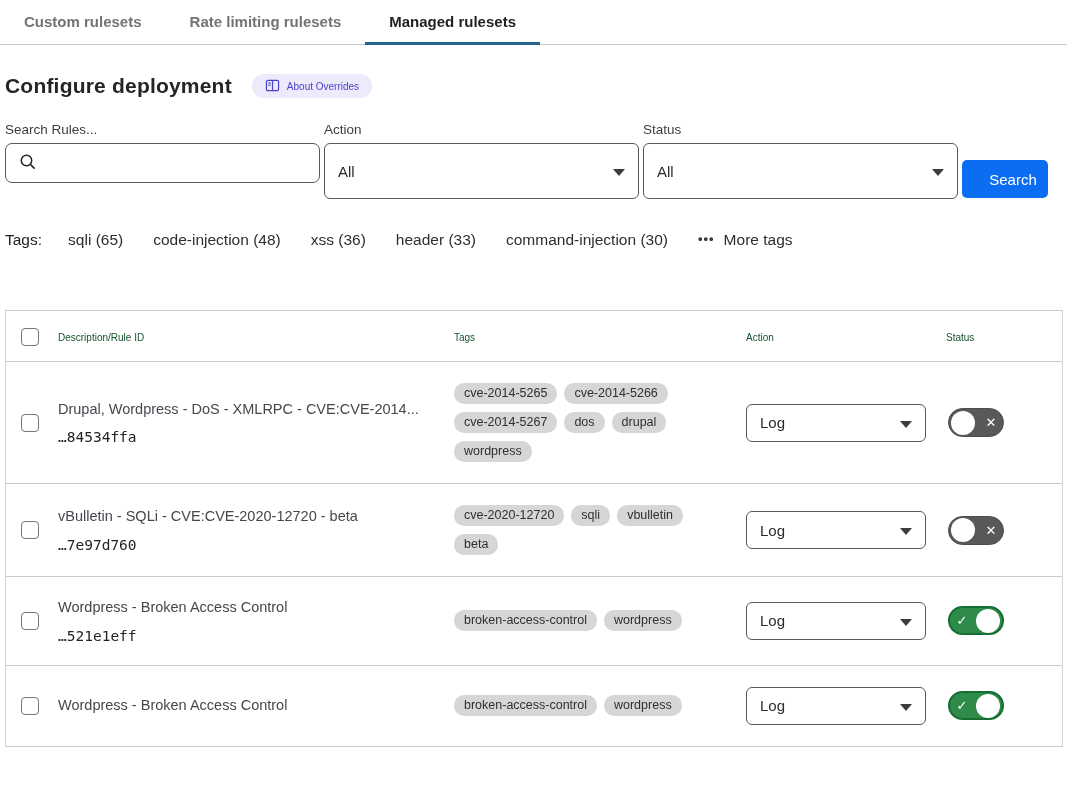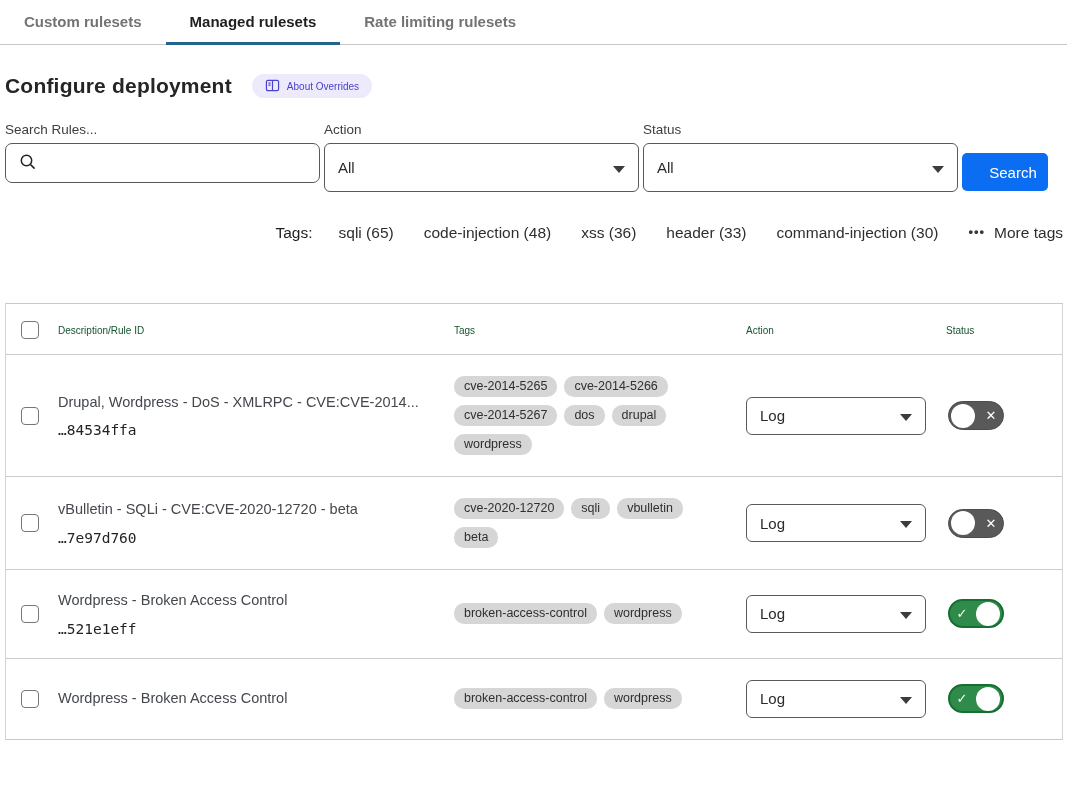--- a/index.html
+++ b/index.html
@@ -20,30 +20,30 @@
   .badge svg { display:block; }
 
   
   .filters { display:flex; gap:4px; margin-top:24px; }
   .field { display:flex; flex-direction:column; }
   .field-label { font-size:13.5px; color:#3d3d3d; margin-bottom:6px; }
   .searchbox { position:relative; width:315px; }
   .searchbox input { width:100%; height:40px; border:1px solid #595959; border-radius:7px;
     padding:0 10px 0 42px; font-size:15px; font-family:inherit; color:#222; outline:none; }
   .search-glyph { position:absolute; left:14px; top:10px; }
-  .select { position:relative; width:315px; height:49px; border:1px solid #595959; border-radius:6px;
+  .select { position:relative; width:315px; height:56px; border:1px solid #595959; border-radius:6px;
     display:flex; align-items:center; padding:0 34px 0 13px; font-size:15px; color:#2b2b2b;
     background:#fff; cursor:pointer; }
   .chev { position:absolute; right:13px; top:50%; margin-top:-2px; width:0; height:0;
     border-left:6px solid transparent; border-right:6px solid transparent; border-top:7px solid #3c3c3c; }
   .search-btn { align-self:flex-end; height:38px; width:86px; background:#0b6df1; color:#fff;
     border:none; border-radius:5px; font-size:15px; font-family:inherit; cursor:pointer; margin-bottom:1px;padding-left:16px; }
 
   
-  .tagline { display:flex; align-items:center; margin-top:32px; font-size:15.5px;justify-content:flex-end; }
+  .tagline { display:flex; align-items:center; margin-top:32px; font-size:15.5px; }
   .tagline-label { color:#1f1f1f; margin-right:26px; }
   .taglinks { display:flex; align-items:center; gap:30px; }
   .taglink { color:#2e2e2e; cursor:pointer; }
   .more-tags { display:flex; align-items:center; gap:9px; color:#2e2e2e; cursor:pointer; margin-left:30px; }
   .dots { font-size:13px; letter-spacing:1px; color:#36393f; font-weight:700; position:relative; top:-2px; }
 
   
   .table { margin-top:61px; border:1px solid #c9c9c9; border-left:1px solid #d4d4d4; border-right:1px solid #d4d4d4; }
   .trow, .thead { display:grid; grid-template-columns:52px 396px 292px 200px 1fr; align-items:center; }
   .thead { padding:17px 0 15px; font-size:10px; font-weight:400; color:#14532d; }
@@ -62,22 +62,22 @@
   .toggle.off { background:#595959; border:1px solid #4c4c4c; justify-content:space-between; }
   .toggle.on  { background:#2e8b4a; border:2px solid #176e33; justify-content:space-between; }
   .knob { width:24px; height:24px; border-radius:50%; background:#fff; }
   .tg-glyph { color:#fff; font-size:13px; font-weight:700; width:20px; text-align:center; }
 </style>
 </head>
 <body>
 
 <div class="tabbar">
     <div class="tab">Custom rulesets</div>
+    <div class="tab">Rate limiting rulesets</div>
     <div class="tab active">Managed rulesets</div>
-    <div class="tab">Rate limiting rulesets</div>
   </div>
 
 <div class="content">
   <div class="headrow">
     <div class="page-title">Configure deployment</div>
     <div class="badge">
       <span>
         <svg width="15" height="14" viewBox="0 0 16 15" fill="none" stroke="#4a42cc" stroke-width="1.3">
           <rect x="1.5" y="1.5" width="13" height="11" rx="1.5"></rect>
           <line x1="8" y1="1.5" x2="8" y2="12.5"></line>

